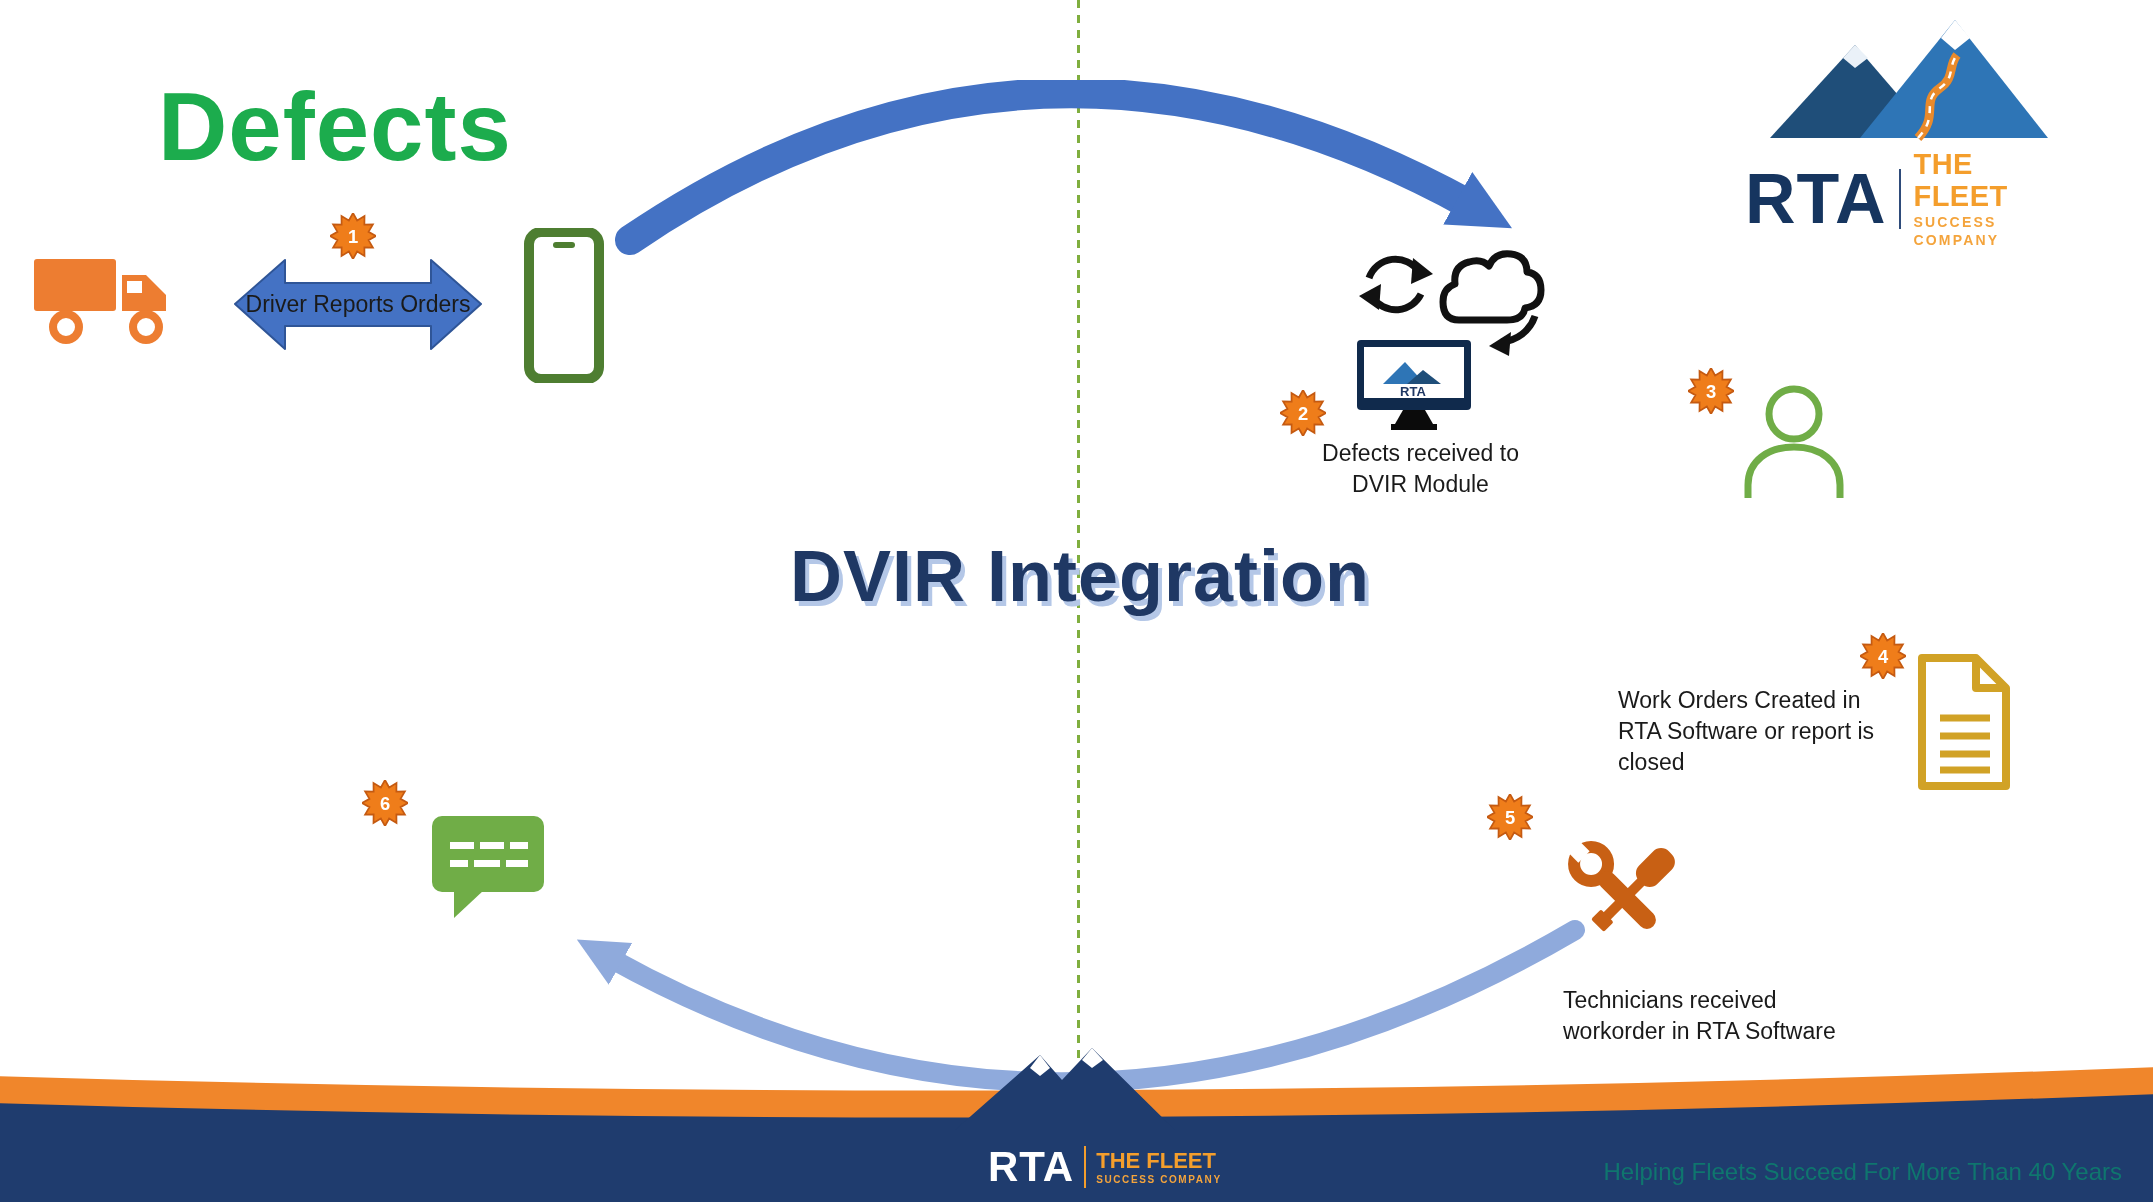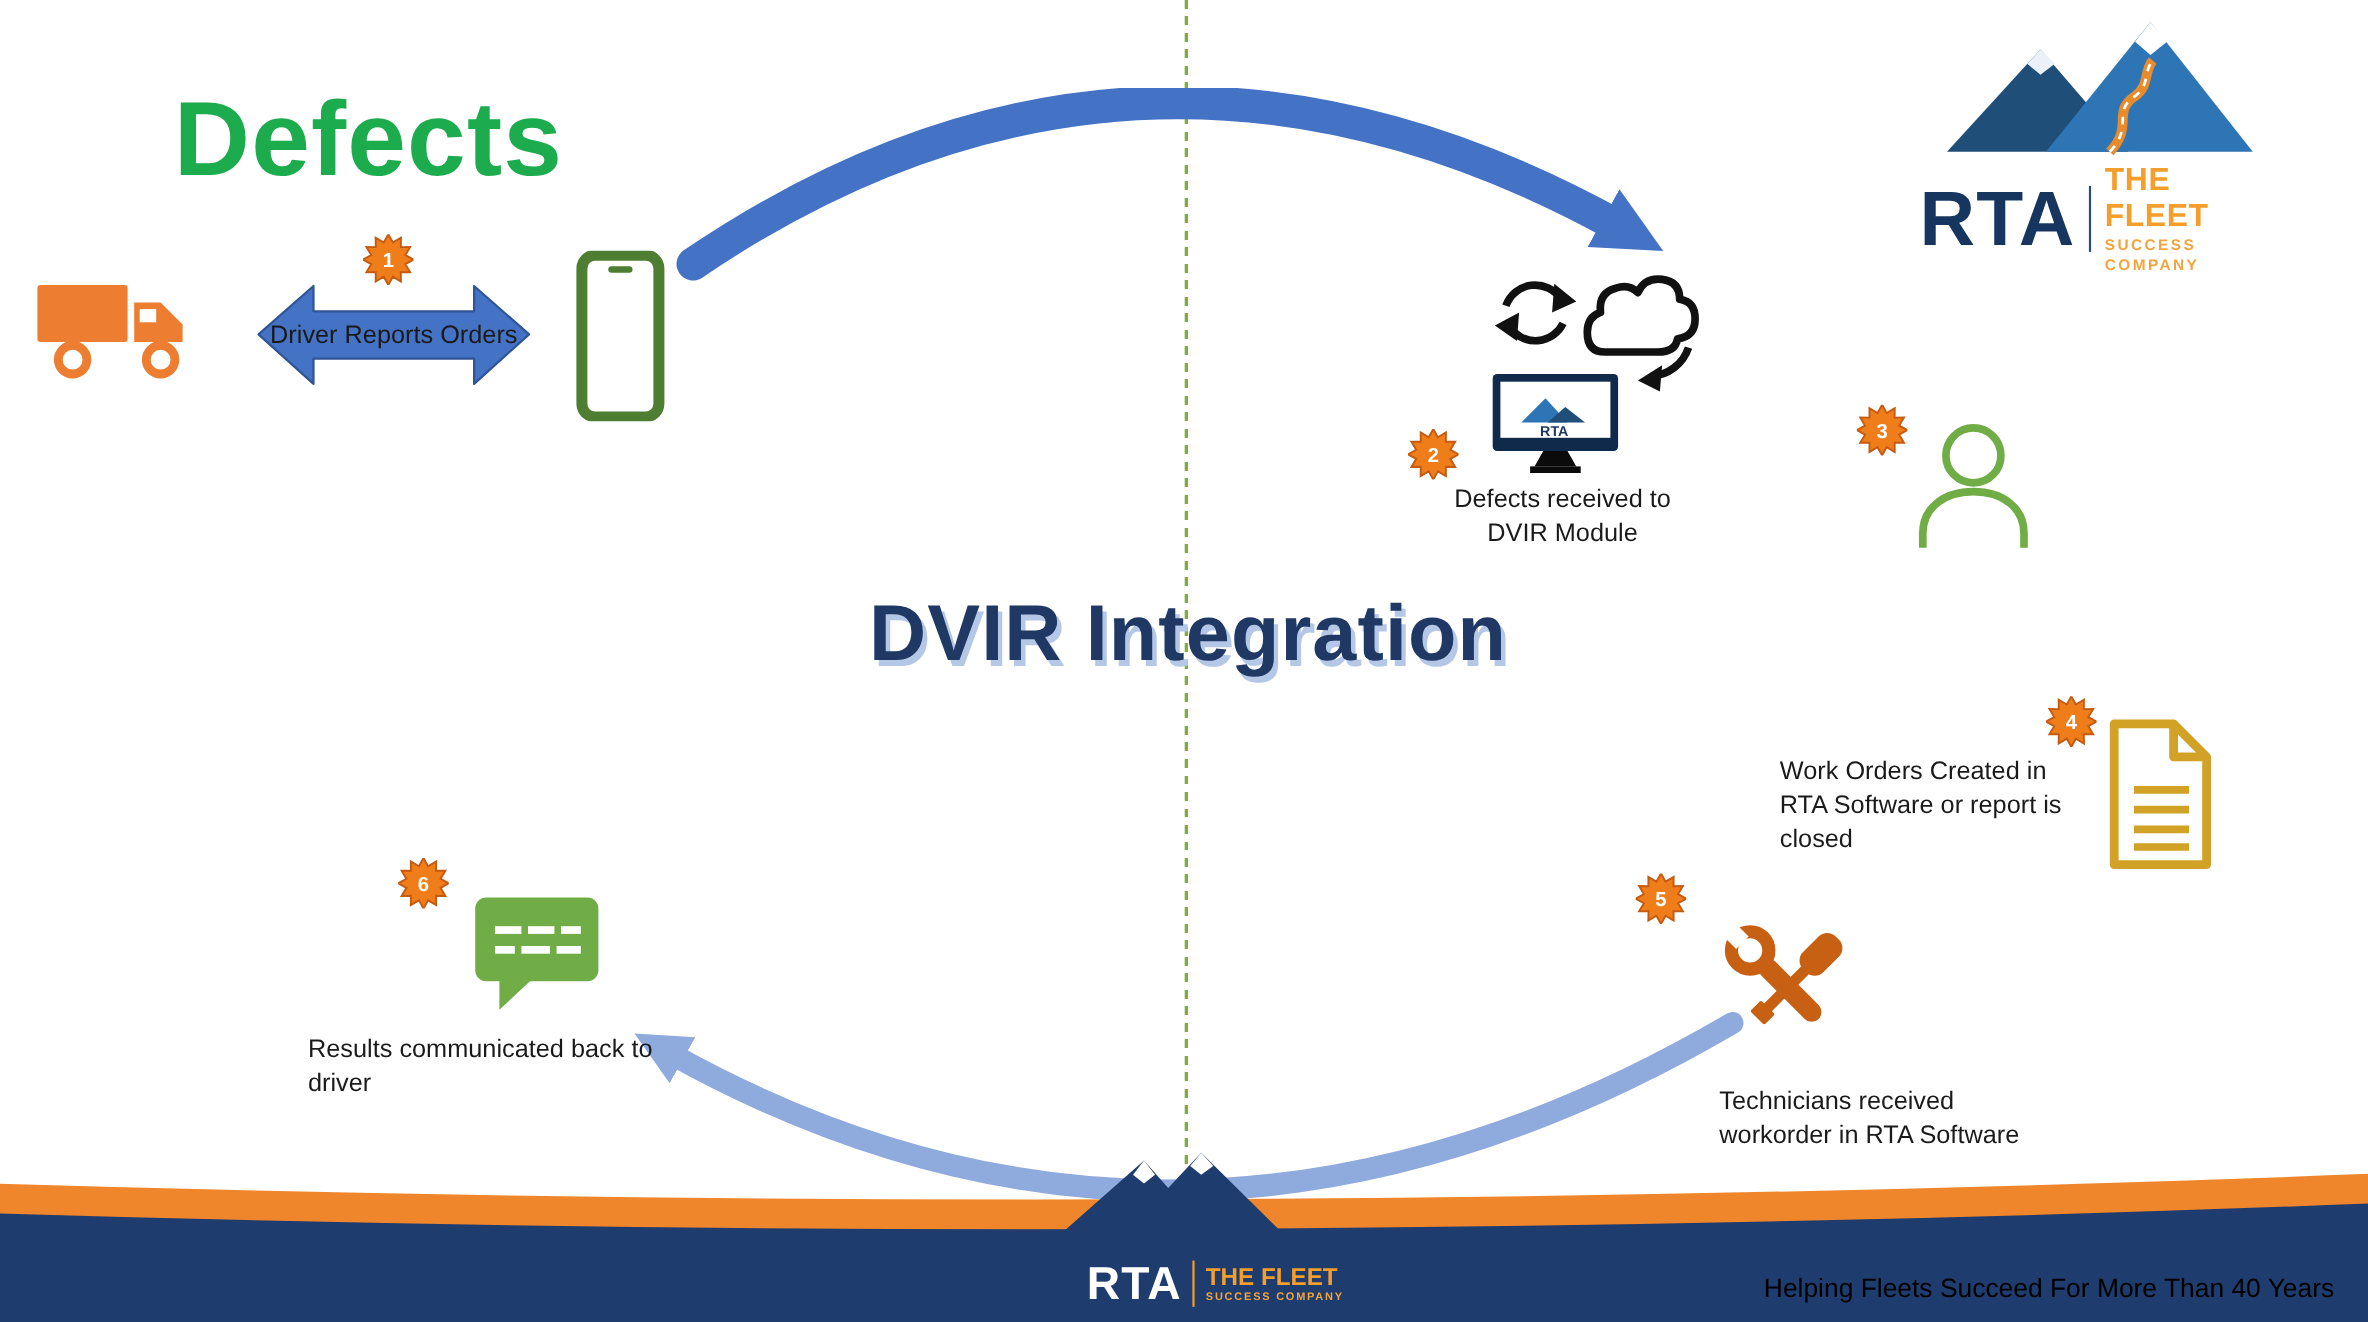--- a/index.html
+++ b/index.html
@@ -59,21 +59,21 @@
   
   .footer-svg { position: absolute; left: 0; top: 1030px; width: 2153px; height: 172px; z-index: 10; }
   .footer-logo { position: absolute; left: 988px; top: 1146px; z-index: 12;
                  display: flex; align-items: center; gap: 10px; }
   .footer-brand { font-size: 42px; font-weight: 800; color: #ffffff; letter-spacing: 1px; line-height: 1; }
   .footer-divider { width: 2px; height: 42px; background: #F49E2C; }
   .footer-tags { display: flex; flex-direction: column; }
   .footer-tag1 { font-size: 22px; font-weight: 800; color: #F49E2C; line-height: 1.1; }
   .footer-tag2 { font-size: 10px; font-weight: 700; color: #F4A43C; letter-spacing: 1.6px; }
   .footer-message { position: absolute; right: 31px; top: 1158px; z-index: 12;
-                    font-size: 24px; color: #000000; }
+                    font-size: 24px; color: #0f766e; }
 
   .arrow-label-host { position: absolute; left: 233px; top: 252px; width: 250px; height: 105px; z-index: 5; }
 </style>
 </head>
 <body>
 
 <div class="slide">
 
   <div class="center-divider"></div>
 
@@ -231,21 +231,20 @@
     <text x="20" y="26" text-anchor="middle" font-size="16" font-weight="bold" fill="#ffffff">5</text>
   </svg>
   <svg id="badge-6" class="badge" width="46" height="46" viewBox="0 0 40 40">
     <polygon points="20,0 23.6,6.5 30,2.7 29.9,10.1 37.3,10 33.5,16.4 40,20 33.5,23.6 37.3,30 29.9,29.9 30,37.3 23.6,33.5 20,40 16.4,33.5 10,37.3 10.1,29.9 2.7,30 6.5,23.6 0,20 6.5,16.4 2.7,10 10.1,10.1 10,2.7 16.4,6.5" fill="#EF7D1A" stroke="#C55A11" stroke-width="1.5"></polygon>
     <text x="20" y="26" text-anchor="middle" font-size="16" font-weight="bold" fill="#ffffff">6</text>
   </svg>
 
   <div id="label-2" class="step-label">Defects received to DVIR Module</div>
   <div id="label-4" class="step-label">Work Orders Created in RTA Software or report is closed</div>
   <div id="label-5" class="step-label">Technicians received workorder in RTA Software</div>
-  <div id="label-6" class="step-label">Results communicated back to driver</div>
 
   <div class="slide-title">DVIR Integration</div>
 
   <svg class="footer-svg" viewBox="0 0 2153 172" preserveAspectRatio="none">
     <path d="M -5,61 Q 1076,94 2158,52" fill="none" stroke="#F0862B" stroke-width="30"></path>
     <path d="M -5,73 Q 1076,106 2158,64 L 2158,172 L -5,172 Z" fill="#1F3C6E"></path>
     <polygon points="955,100 1040,25 1062,50 1092,18 1175,100" fill="#1F3C6E"></polygon>
     <polygon points="1030,38 1040,25 1050,38 1040,46" fill="#ffffff"></polygon>
     <polygon points="1082,30 1092,18 1103,30 1092,38" fill="#ffffff"></polygon>
   </svg>

